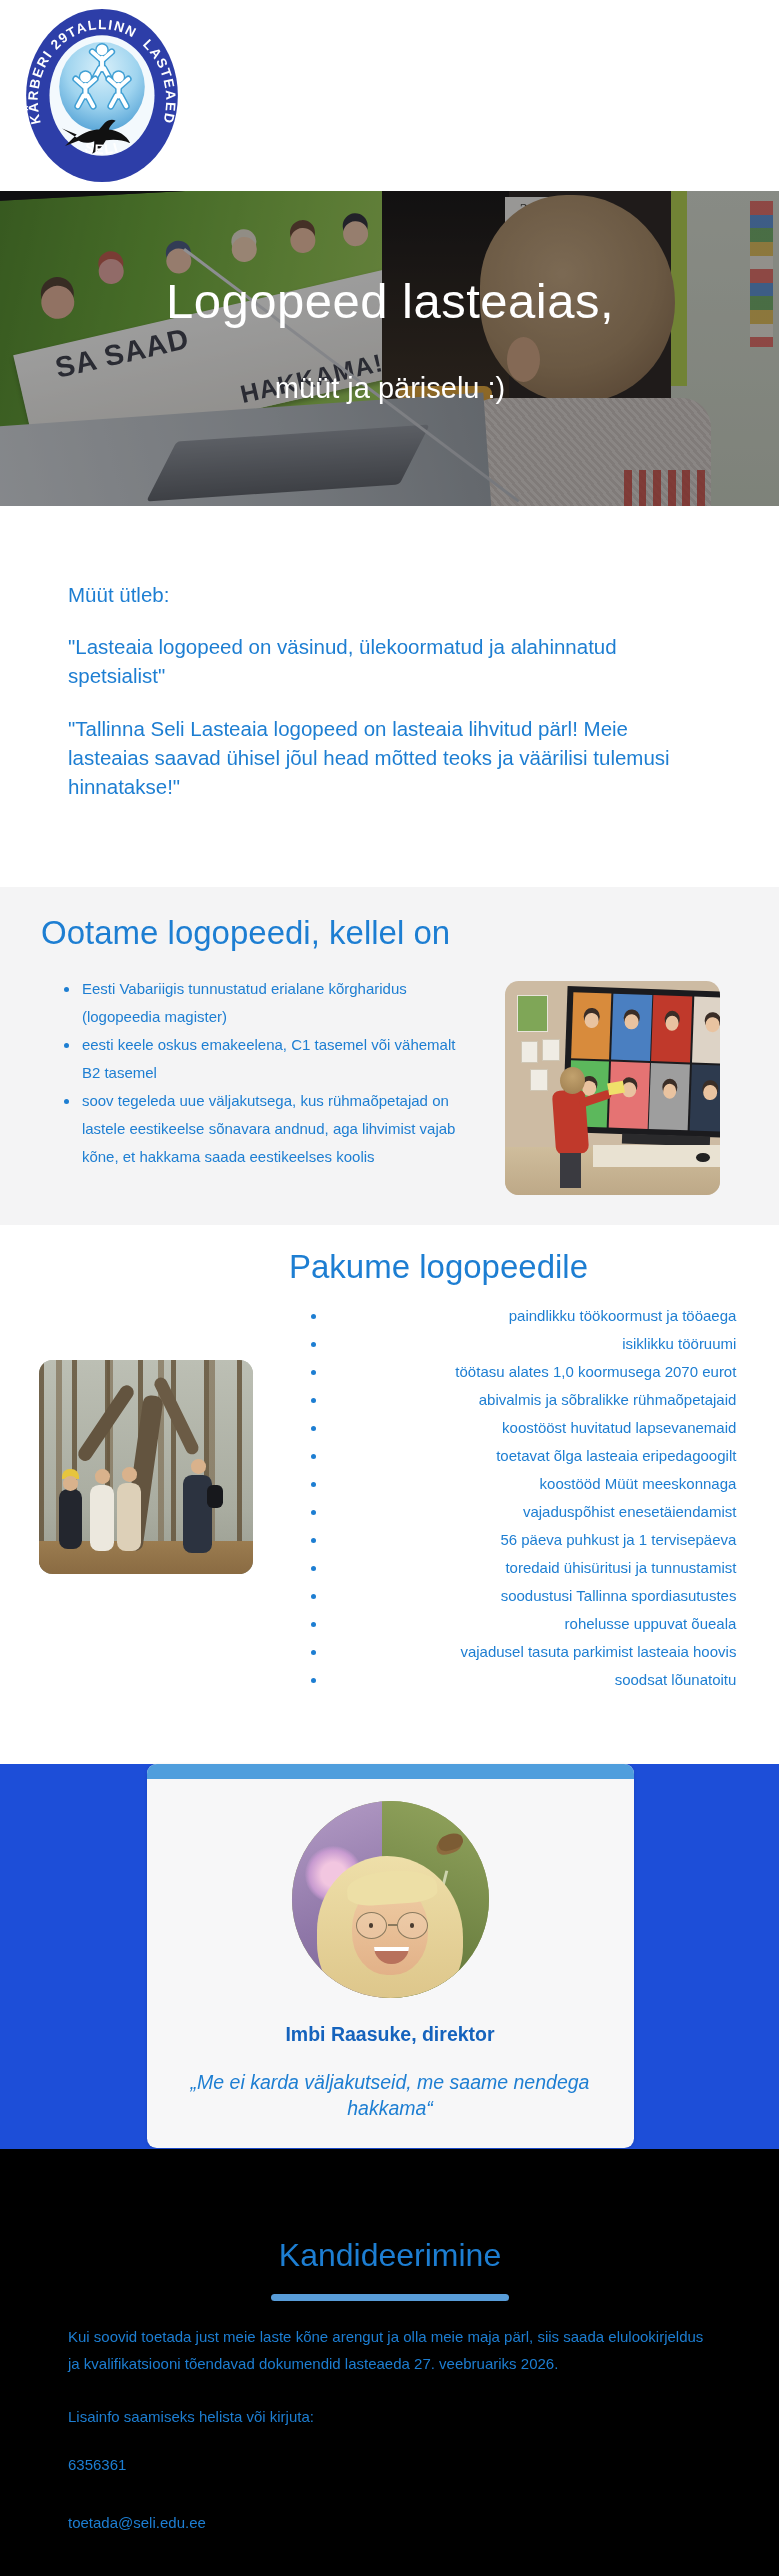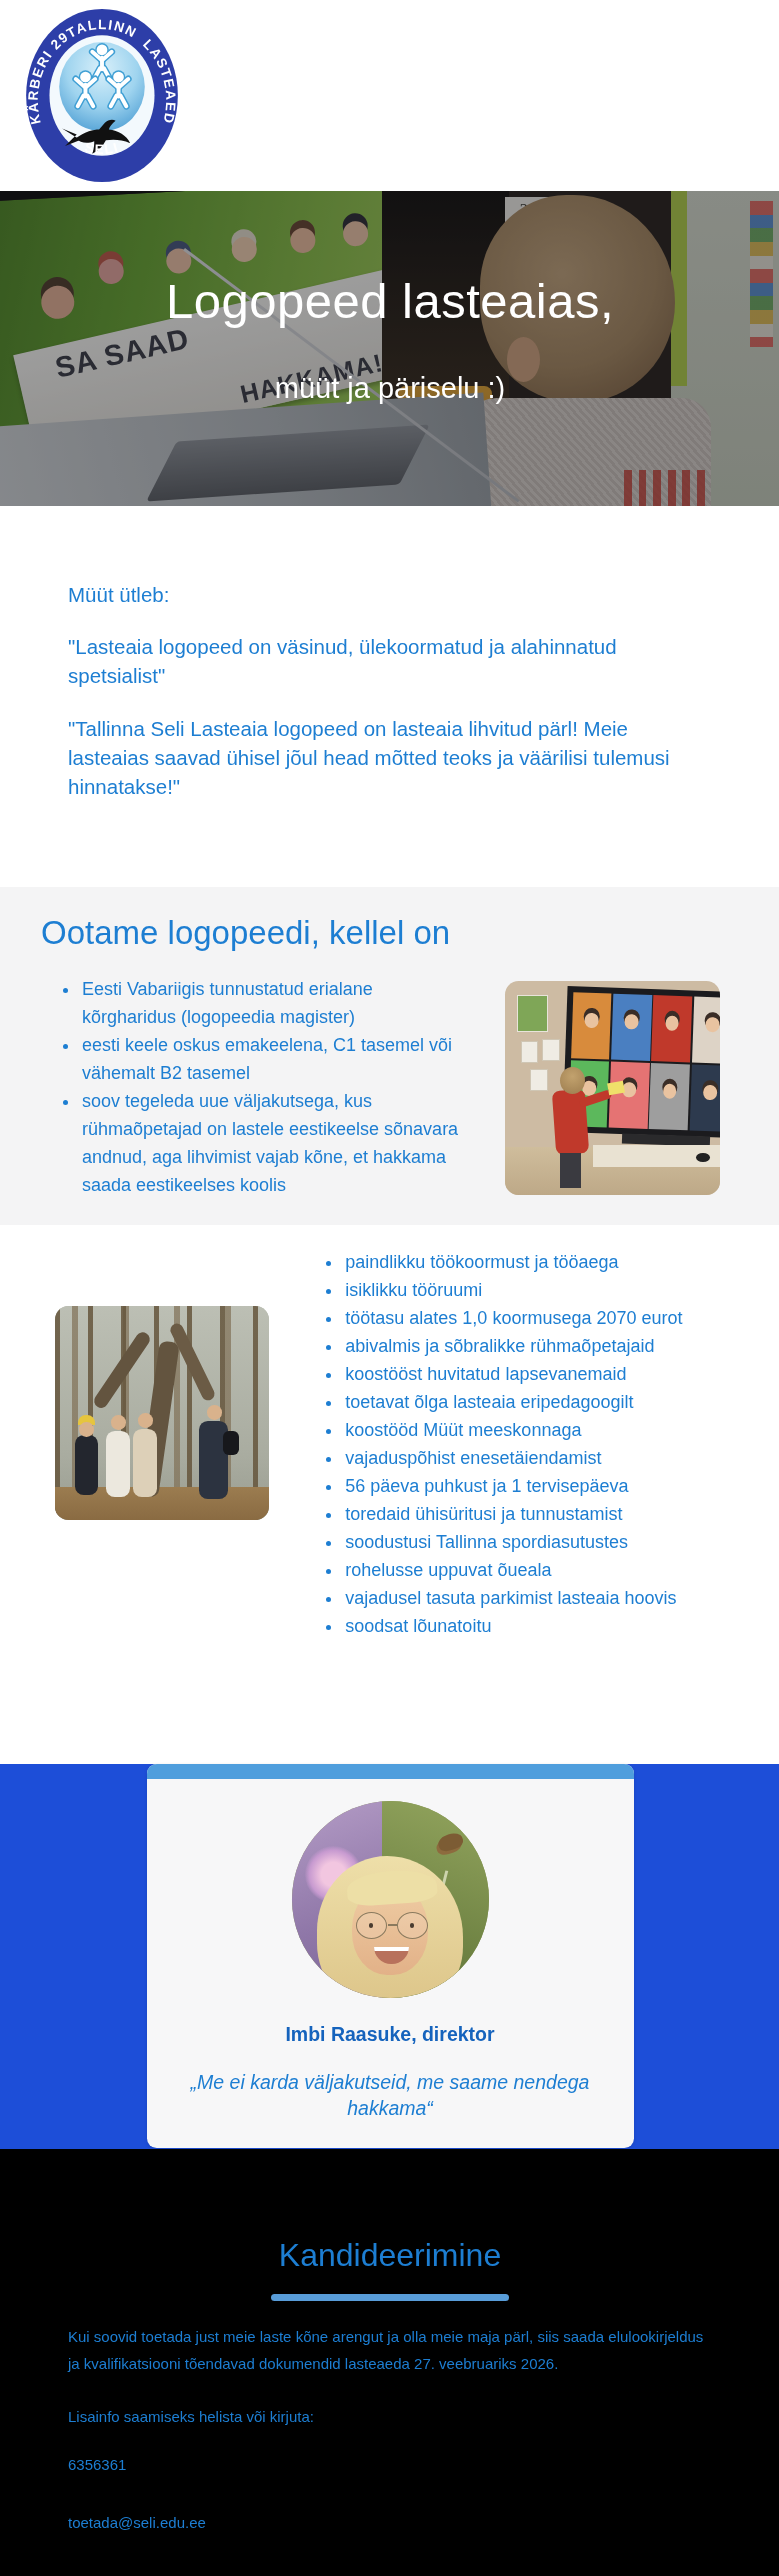--- a/index.html
+++ b/index.html
@@ -37,21 +37,21 @@
   .hero-overlay{left:0;top:0;width:780px;height:315px;background:rgba(15,16,20,.40);}
   .hero-title{left:0;top:82px;width:780px;text-align:center;color:#fff;font-size:49px;font-weight:400;letter-spacing:0.5px;}
   .hero-subtitle{left:0;top:181px;width:780px;text-align:center;color:#fff;font-size:29px;font-weight:400;}
   
   .myth{min-height:381px;box-sizing:border-box;padding:74px 68px 0 68px;background:#fff;}
   .myth p{margin:0 0 23.4px 0;font-size:20.5px;line-height:29px;max-width:643px;}
   
   .expect{min-height:338px;box-sizing:border-box;background:#f4f4f5;padding:27px 39px 0 41px;}
   .expect h2{margin:0 0 23.4px 0;font-size:33px;font-weight:400;color:#1d7ed2;}
   .cols{display:flex;align-items:flex-start;}
-  ul.blist{margin:0;padding:0 0 0 39px;font-size:18px;line-height:28px;color:#1d7ed2;}
+  ul.blist{margin:0;padding:0 0 0 39px;font-size:15px;line-height:28px;color:#1d7ed2;}
   ul.blist li{padding-left:1.9px;}
   .expect ul.blist{width:419px;box-sizing:border-box;padding-left:39px;}
   .photo{border-radius:13.6px;overflow:hidden;position:relative;flex:none;}
   .photo-expect{width:215px;height:214px;margin-left:45px;margin-top:5.8px;background:#cdbba3;}
   .pe-floor{left:0;top:166px;width:215px;height:49px;background:linear-gradient(#cfbd9c,#bda887);}
   .pe-map{left:11.7px;top:13.6px;width:29px;height:35px;background:#7fa657;border:1.9px solid #e8e4da;}
   .pe-paper{position:absolute;width:15.6px;height:19.5px;background:#efece4;border:1px solid #cfc6b4;}
   .pe-tv{left:60px;top:7.8px;width:171px;height:146px;background:#1b1b1e;transform:rotate(2deg);padding:5.8px;box-sizing:border-box;}
   .pe-grid{display:grid;grid-template-columns:repeat(4,1fr);grid-template-rows:1fr 1fr;gap:1.9px;width:100%;height:100%;}
   .pe-tile{position:relative;}
@@ -60,21 +60,21 @@
   .pe-table{left:88px;top:164px;width:128px;height:21.4px;background:#e9e2d2;}
   .pe-mouse{left:191px;top:172px;width:13.6px;height:8.8px;border-radius:50%;background:#222;}
   .pe-kid-head{left:55px;top:86px;width:25px;height:27px;border-radius:50%;background:radial-gradient(circle at 50% 35%,#c2a26e,#9c7c4e);}
   .pe-kid-body{left:49px;top:109px;width:33px;height:64px;border-radius:7.8px;background:#c0392b;transform:rotate(-4deg);}
   .pe-kid-arm{left:74px;top:113px;width:33px;height:8.8px;border-radius:4.9px;background:#c0392b;transform:rotate(-18deg);}
   .pe-kid-paper{left:103px;top:101px;width:15.6px;height:11.7px;background:#efe06a;transform:rotate(-10deg);}
   .pe-kid-legs{left:55px;top:172px;width:21.4px;height:35px;background:#3a3a40;}
   
   .offer{min-height:539px;box-sizing:border-box;background:#fff;padding-top:23.4px;}
   .offer h2{margin:0 0 15.6px 0;font-size:33px;font-weight:400;text-align:center;padding-left:97px;color:#1d7ed2;}
-  .offer .cols{padding-left:55px;}
+  .offer .cols{padding-left:39px;text-align:right;}
   .photo-offer{width:214px;height:214px;margin-top:58px;background:#b4b7ad;}
   .po-trunks{left:0;top:0;width:214px;height:214px;
     background:repeating-linear-gradient(90deg,rgba(101,85,60,.85) 0 4.9px,rgba(0,0,0,0) 4.9px 33px),
                repeating-linear-gradient(90deg,rgba(0,0,0,0) 0 16.6px,rgba(128,112,86,.7) 16.6px 23.4px,rgba(0,0,0,0) 23.4px 51px),
                linear-gradient(#bcbfb4,#a9aca0 70%,#999c90);}
   .po-ground{left:0;top:181px;width:214px;height:33px;background:linear-gradient(#9b7c50,#8a6b42);}
   .po-bigtree{left:94px;top:35px;width:19.5px;height:156px;background:#63543f;border-radius:7.8px;transform:rotate(8deg);}
   .po-branch1{left:60px;top:19.5px;width:13.6px;height:88px;background:#63543f;border-radius:6.8px;transform:rotate(34deg);}
   .po-branch2{left:131px;top:13.6px;width:12.7px;height:84px;background:#6b5b45;border-radius:6.8px;transform:rotate(-26deg);}
   .po-person{position:absolute;border-radius:8.8px;}
@@ -286,20 +286,21 @@
       <div class="abs pe-kid-body"></div>
       <div class="abs pe-kid-arm"></div>
       <div class="abs pe-kid-paper"></div>
       <div class="abs pe-kid-head"></div>
       <div class="abs pe-kid-legs"></div>
     </div>
   </div>
 </div>
 
 <div class="offer">
+  <h2>Pakume logopeedile</h2>
   <div class="cols">
     <div class="photo photo-offer">
       <div class="abs po-trunks"></div>
       <div class="abs po-ground"></div>
       <div class="abs po-branch1"></div>
       <div class="abs po-branch2"></div>
       <div class="abs po-bigtree"></div>
       <div class="po-person" style="left:19.5px;top:129px;width:23.4px;height:60px;background:#23262e;"></div>
       <div class="po-hat" style="left:23.4px;top:109px;"></div>
       <div class="po-head" style="left:24.4px;top:116px;"></div>

